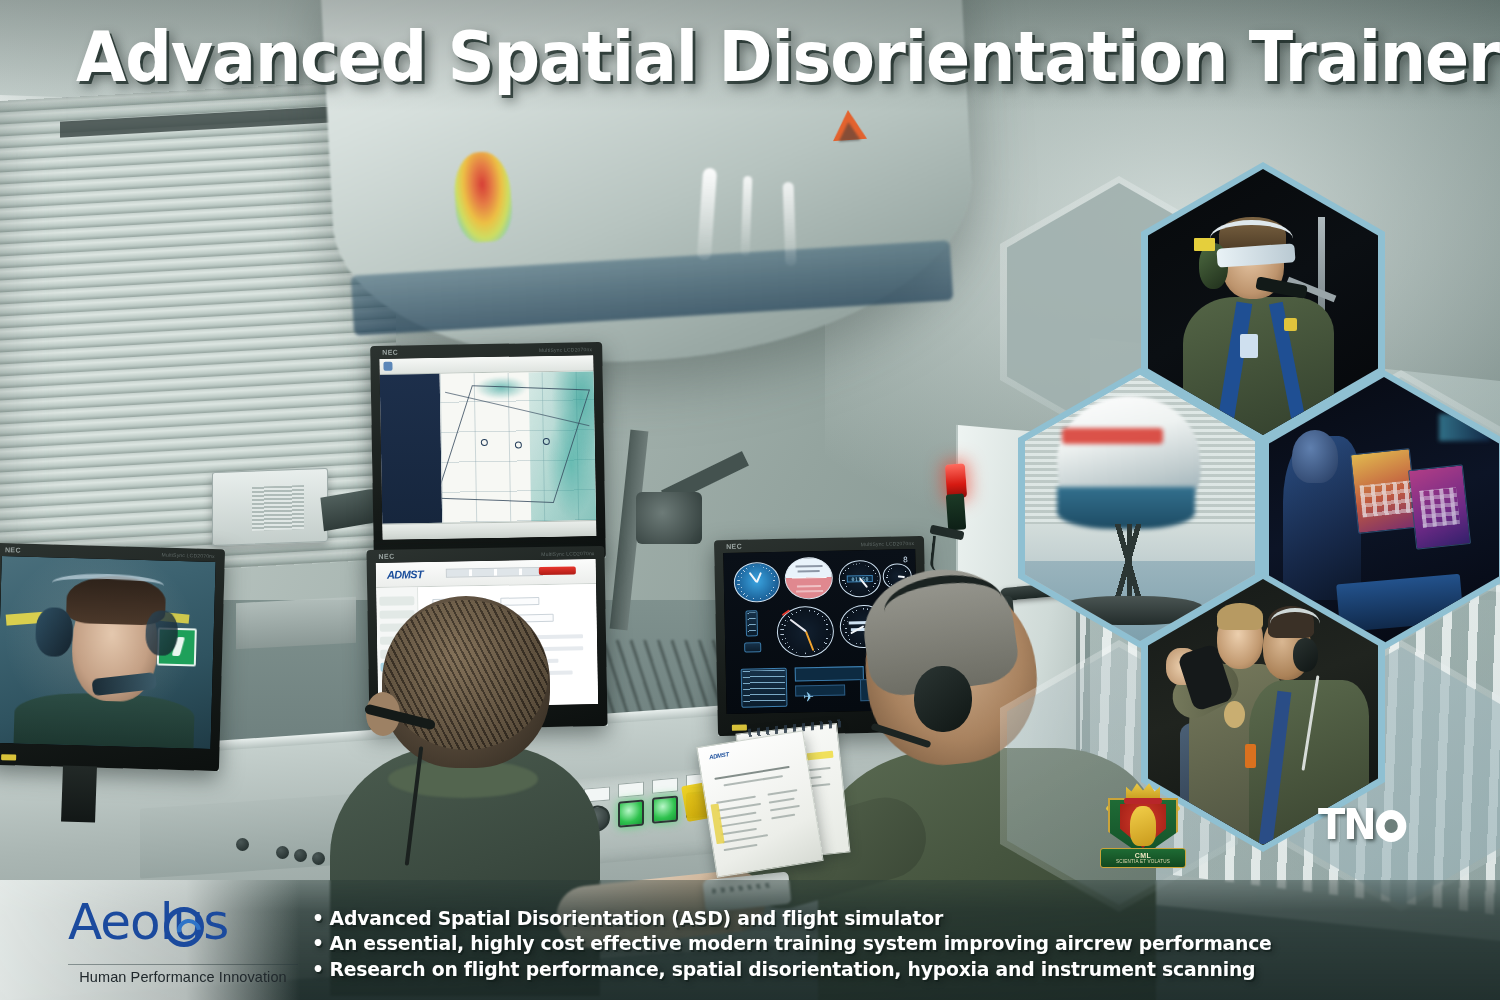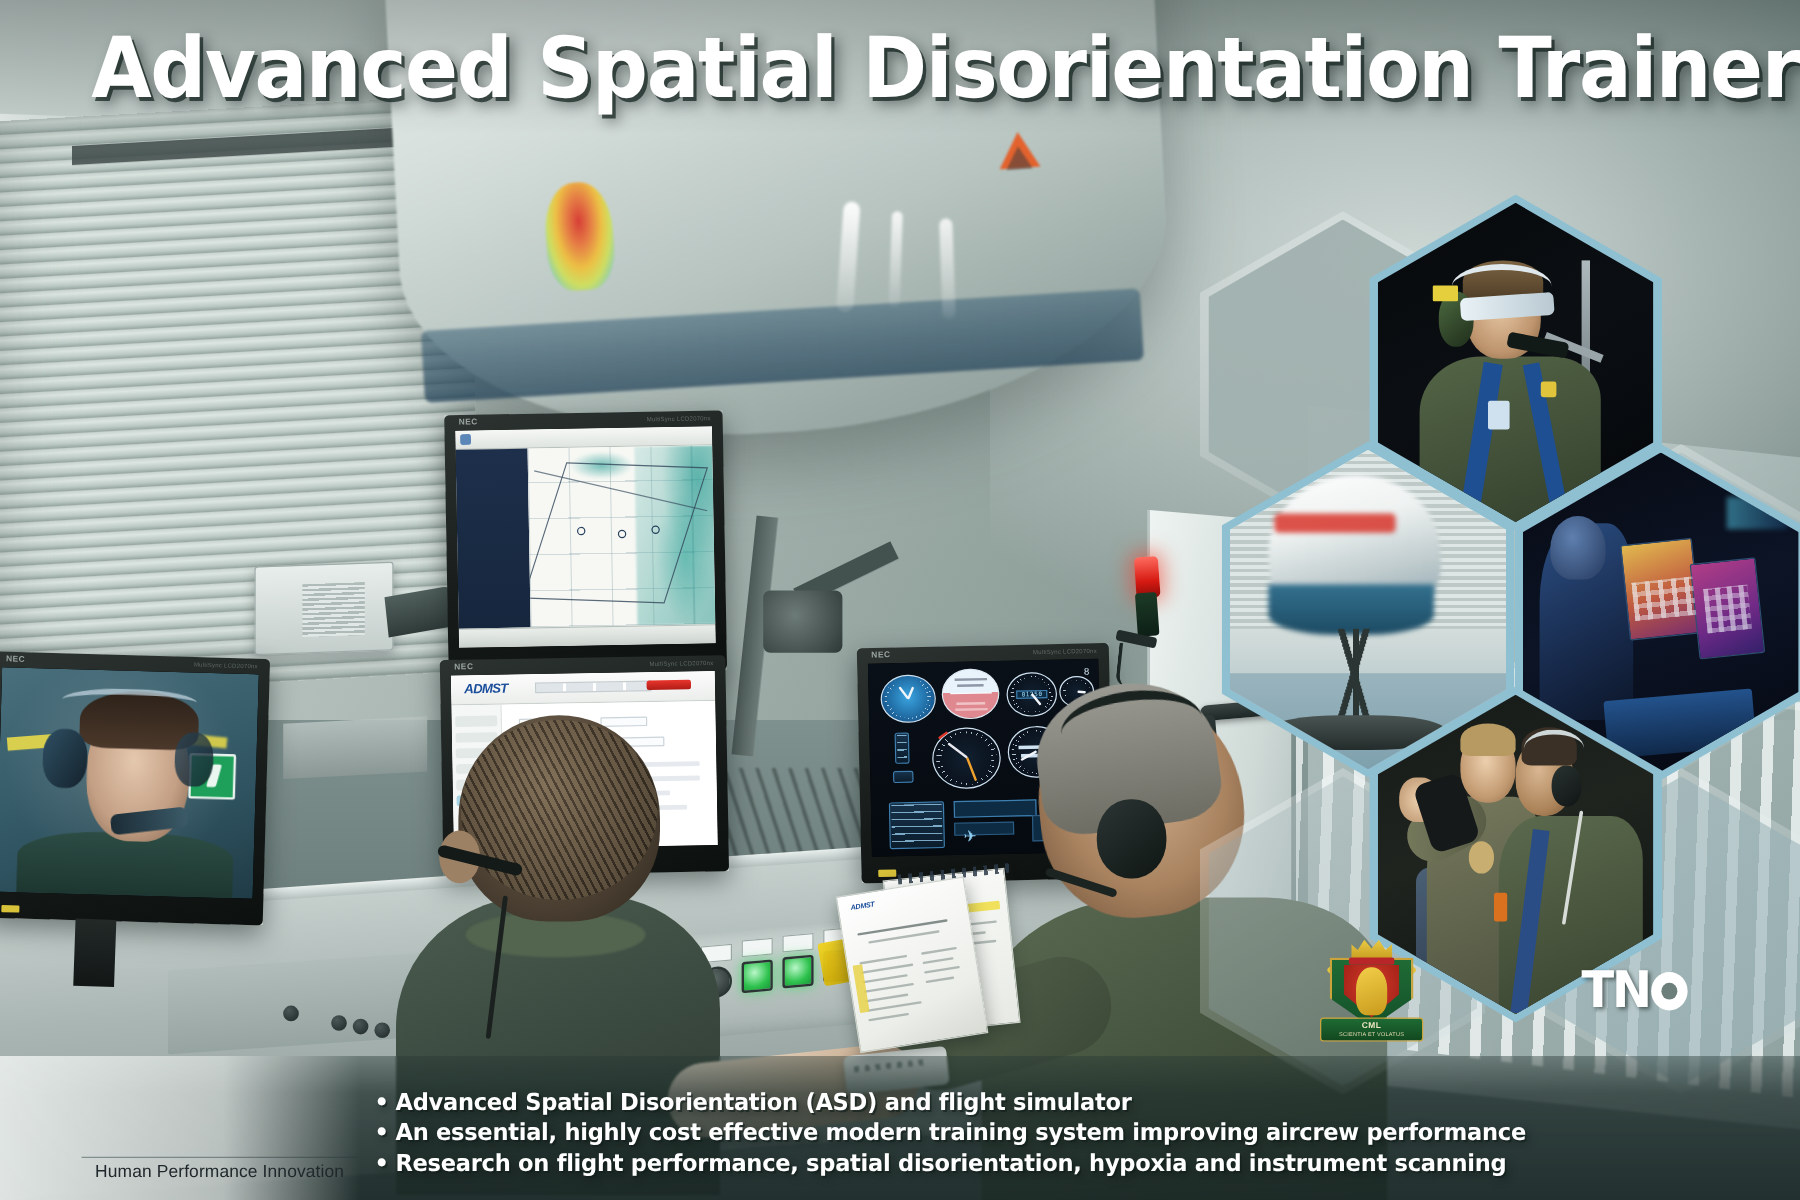--- a/index.html
+++ b/index.html
@@ -960,20 +960,24 @@
   <div class="tno">
     <span>TN</span><span class="o"></span>
   </div>
 
   <div class="title-band"></div>
   <div class="title">Advanced Spatial Disorientation Trainer</div>
 
   <div class="banner">
     <div class="banner-left-wash"></div>
 
+    <div class="logo-aeolus">
+      <div class="logo-word">Aeolus</div>
+      <div class="logo-swirl"></div>
+    </div>
     <div class="logo-tag">Human Performance Innovation</div>
 
     <div class="bullets">
       <div class="bullet"><span class="dot">•</span><span>Advanced Spatial Disorientation (ASD) and flight simulator</span></div>
       <div class="bullet"><span class="dot">•</span><span>An essential, highly cost effective modern training system improving aircrew performance</span></div>
       <div class="bullet"><span class="dot">•</span><span>Research on flight performance, spatial disorientation, hypoxia and instrument scanning</span></div>
     </div>
   </div>
 
 </div>

